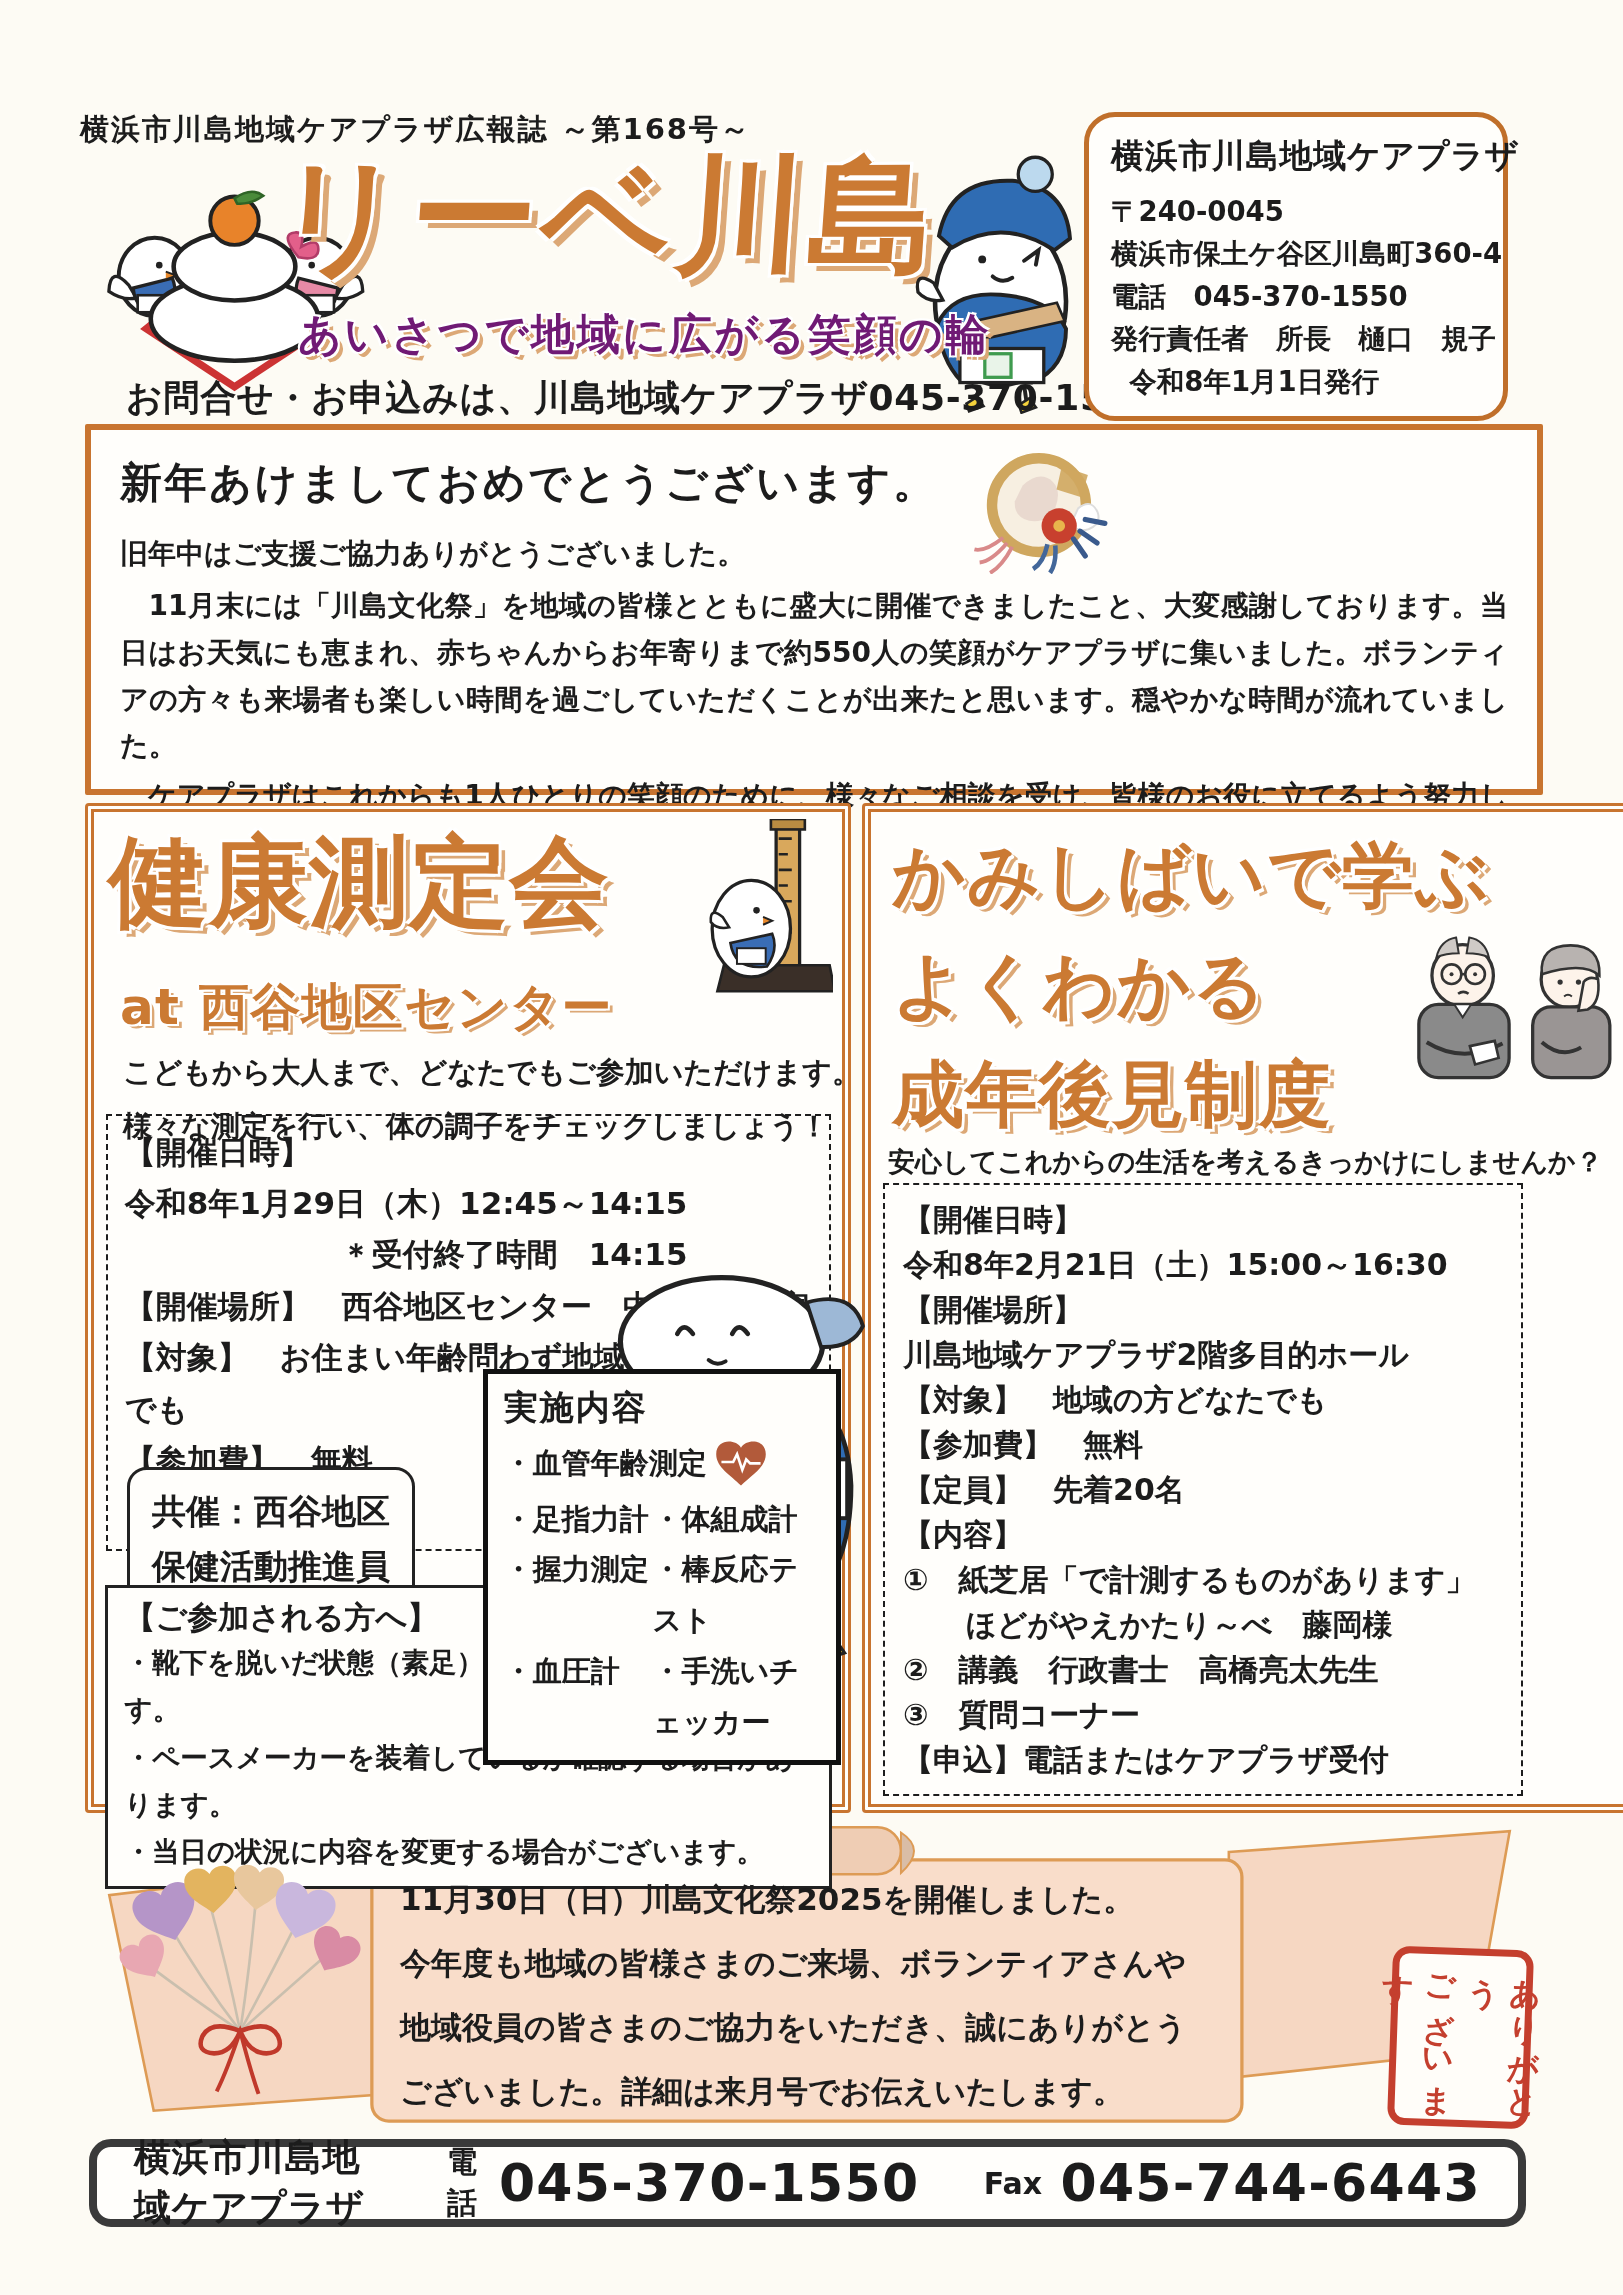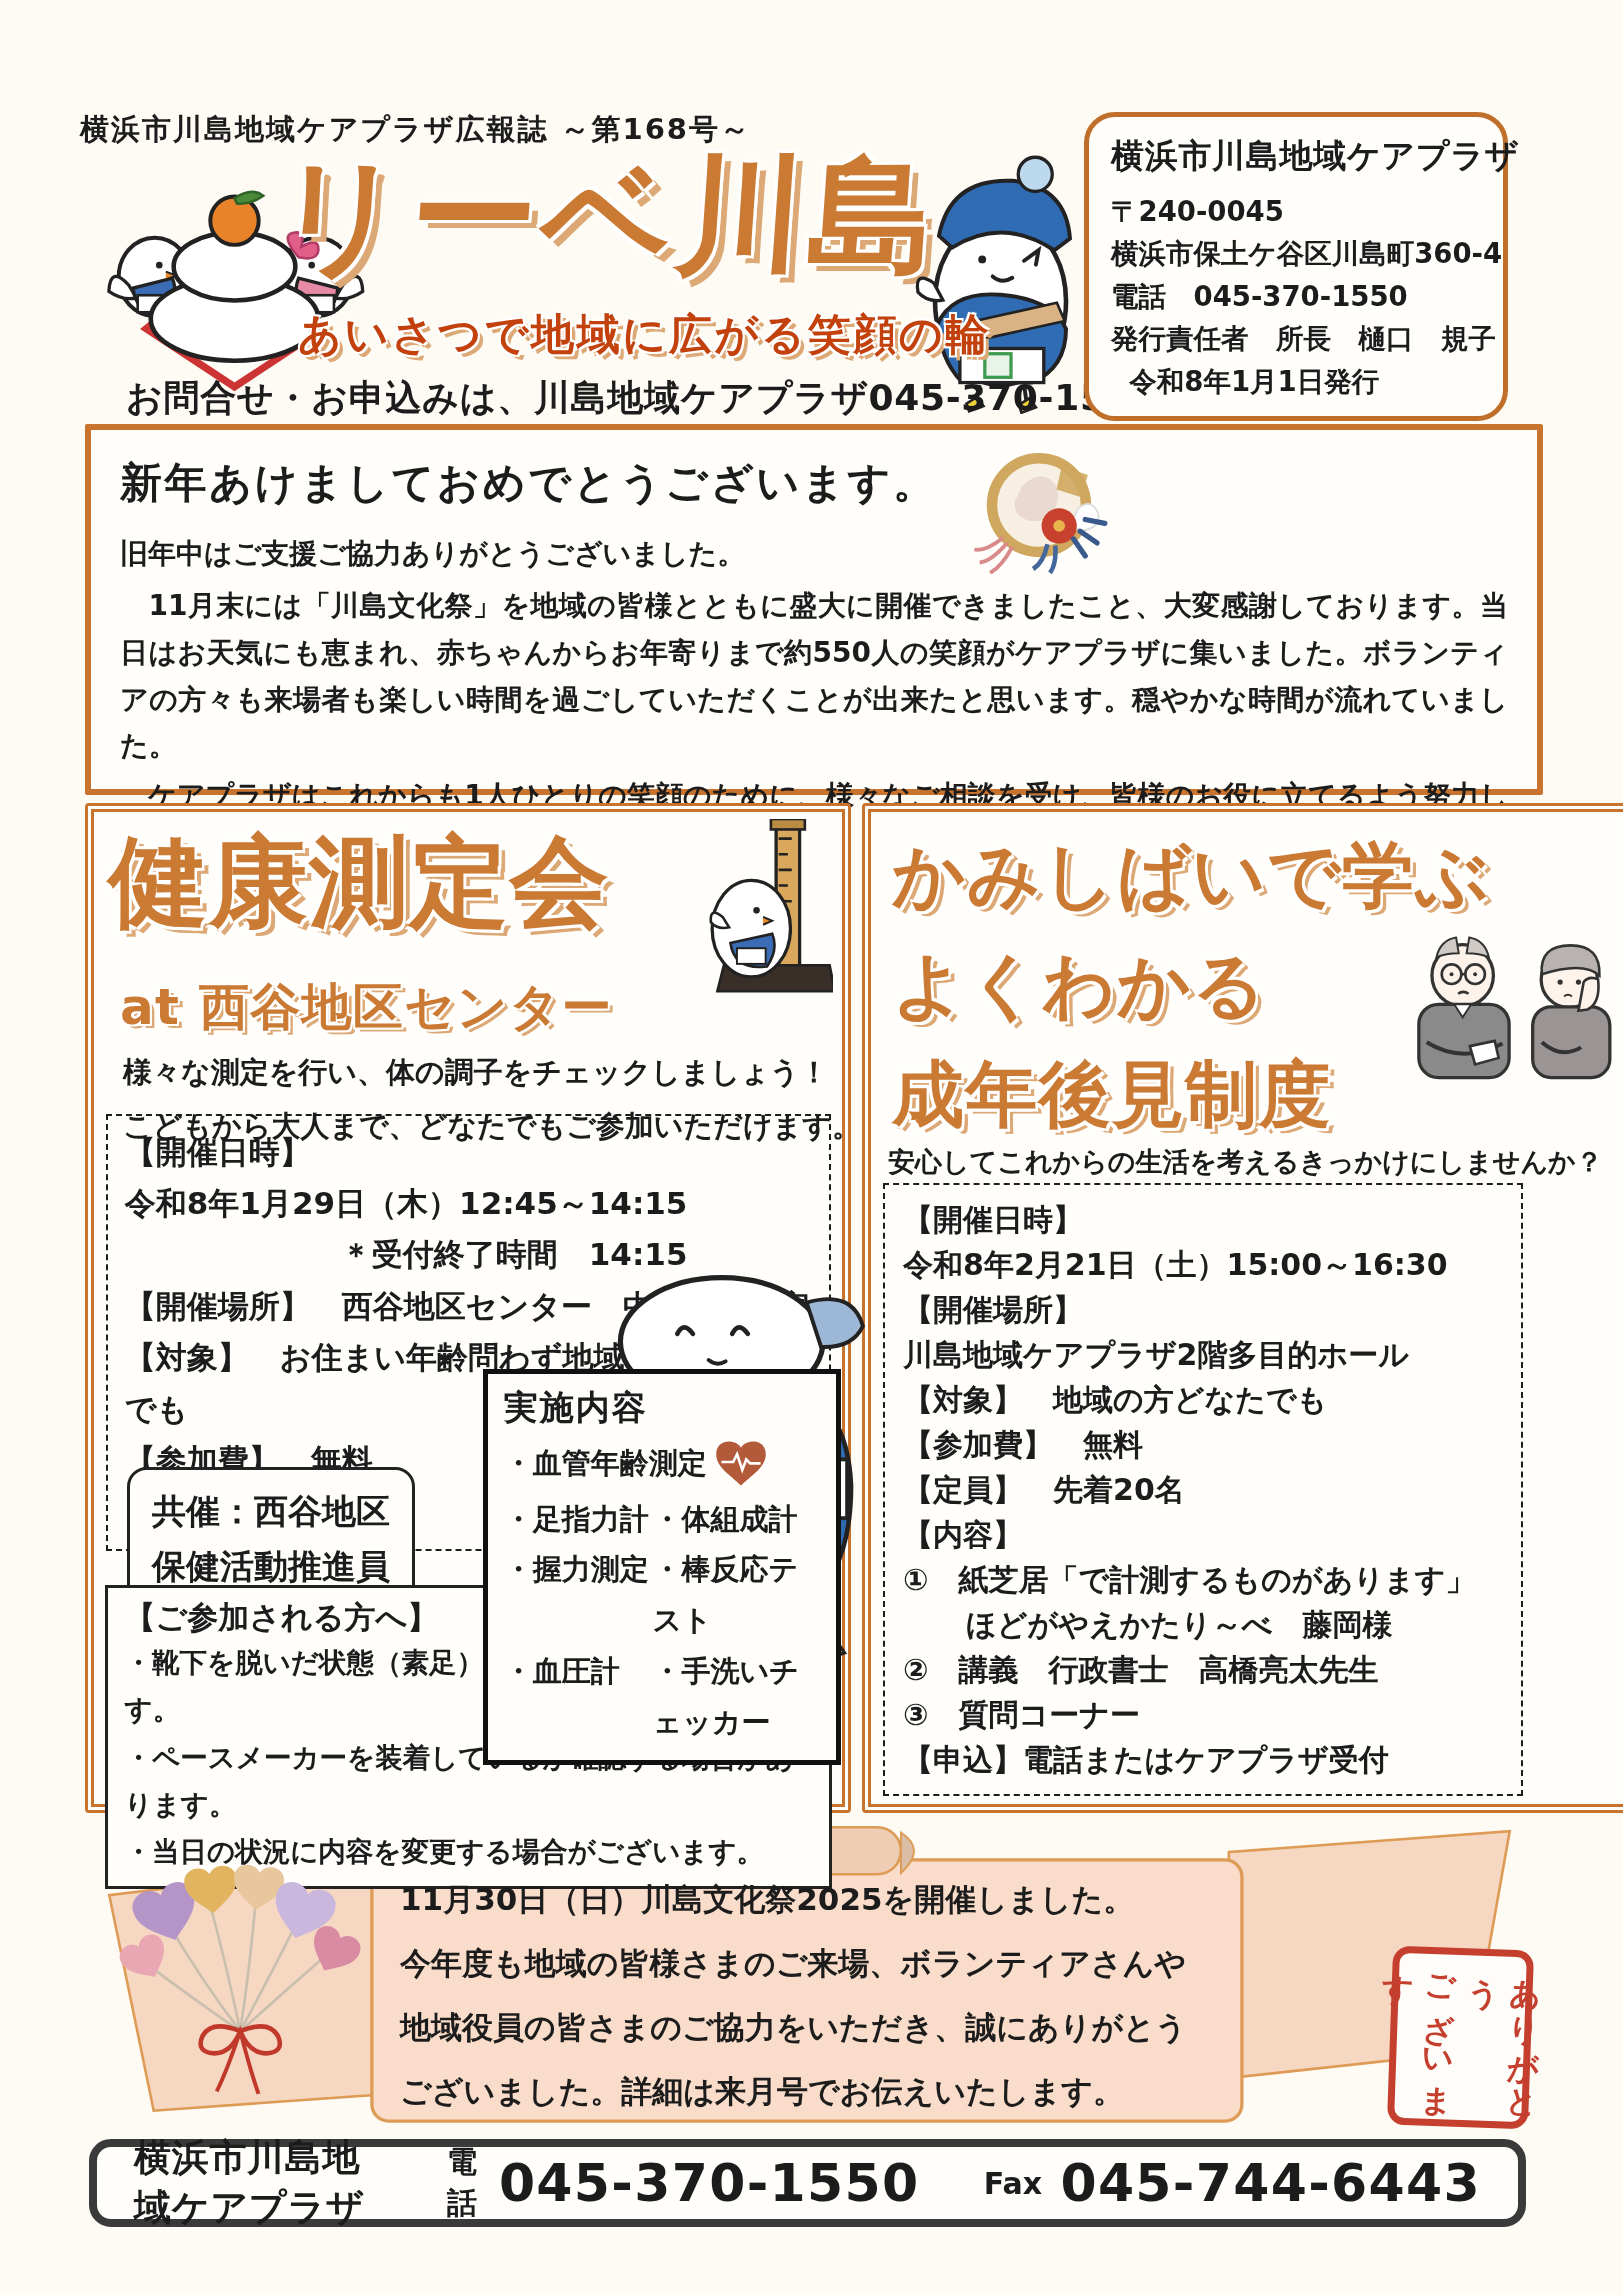--- a/index.html
+++ b/index.html
@@ -9,21 +9,21 @@
     overflow:hidden;
   }
   
   .issue-line{position:absolute;left:80px;top:110px;font-size:29px;font-weight:600;letter-spacing:2px;}
   .big-title{
     position:absolute;left:275px;top:131px;font-size:128px;font-weight:800;
     color:#cb7a33;letter-spacing:3.9px;transform:skewX(-4deg);white-space:nowrap;
     text-shadow:-3.3px -3.3px 0 #fff,3.3px -3.3px 0 #fff,-3.3px 3.3px 0 #fff,3.3px 3.3px 0 #fff,9.2px 7.8px 0 #dca876;
   }
   .tagline{
-    position:absolute;left:298px;top:306px;font-size:43px;font-weight:800;color:#c2410c;
+    position:absolute;left:298px;top:306px;font-size:43px;font-weight:800;color:#701a75;
     letter-spacing:2.6px;white-space:nowrap;
     text-shadow:-2px -2px 0 #fff,2px -2px 0 #fff,-2px 2px 0 #fff,2px 2px 0 #fff,5.2px 4.6px 0 #dca876;
   }
   .contact-line{position:absolute;left:126px;top:374px;font-size:36px;font-weight:600;letter-spacing:0.7px;white-space:nowrap;}
   .publisher-box{
     position:absolute;left:1084px;top:112px;width:424px;height:309px;
     background:#fffefb;border:5.2px solid #c06f2a;border-radius:31px;
     padding:17px 22px;box-sizing:border-box;
   }
   .publisher-box .pname{font-size:33px;font-weight:700;letter-spacing:0.7px;margin-bottom:10.5px;white-space:nowrap;}
@@ -203,22 +203,22 @@
       <ellipse cx="80" cy="168" rx="60" ry="74" fill="#fff" stroke="#222" stroke-width="5"></ellipse>
       <path d="M36,150 Q16,134 18,158 Q28,170 46,166 Z" fill="#fff" stroke="#222" stroke-width="4"></path>
       <path d="M48,190 Q54,232 104,226 Q122,200 112,176 Z" fill="#3a6db5" stroke="#222" stroke-width="4"></path>
       <rect x="58" y="198" width="44" height="24" fill="#fff" stroke="#222" stroke-width="3"></rect>
       <circle cx="88" cy="140" r="5" fill="#222"></circle>
       <path d="M98,150 l14,6 l-14,6" fill="#e8892c" stroke="#222" stroke-width="3"></path>
     </svg>
 
     <div class="health-subtitle">at 西谷地区センター</div>
     <div class="health-lead">
+      <div>こどもから大人まで、どなたでもご参加いただけます。</div>
       <div>様々な測定を行い、体の調子をチェックしましょう！</div>
-      <div>こどもから大人まで、どなたでもご参加いただけます。</div>
     </div>
 
     <div class="dashed-box health-details">
       <div>【開催日時】</div>
       <div>令和8年1月29日（木）12:45～14:15</div>
       <div class="detail-indent">＊受付終了時間　14:15</div>
       <div>【開催場所】　西谷地区センター　中・小会議室</div>
       <div>【対象】　お住まい年齢問わず地域の方どなたでも</div>
       <div>【参加費】　無料</div>
       <div>【申込】　不要</div>

